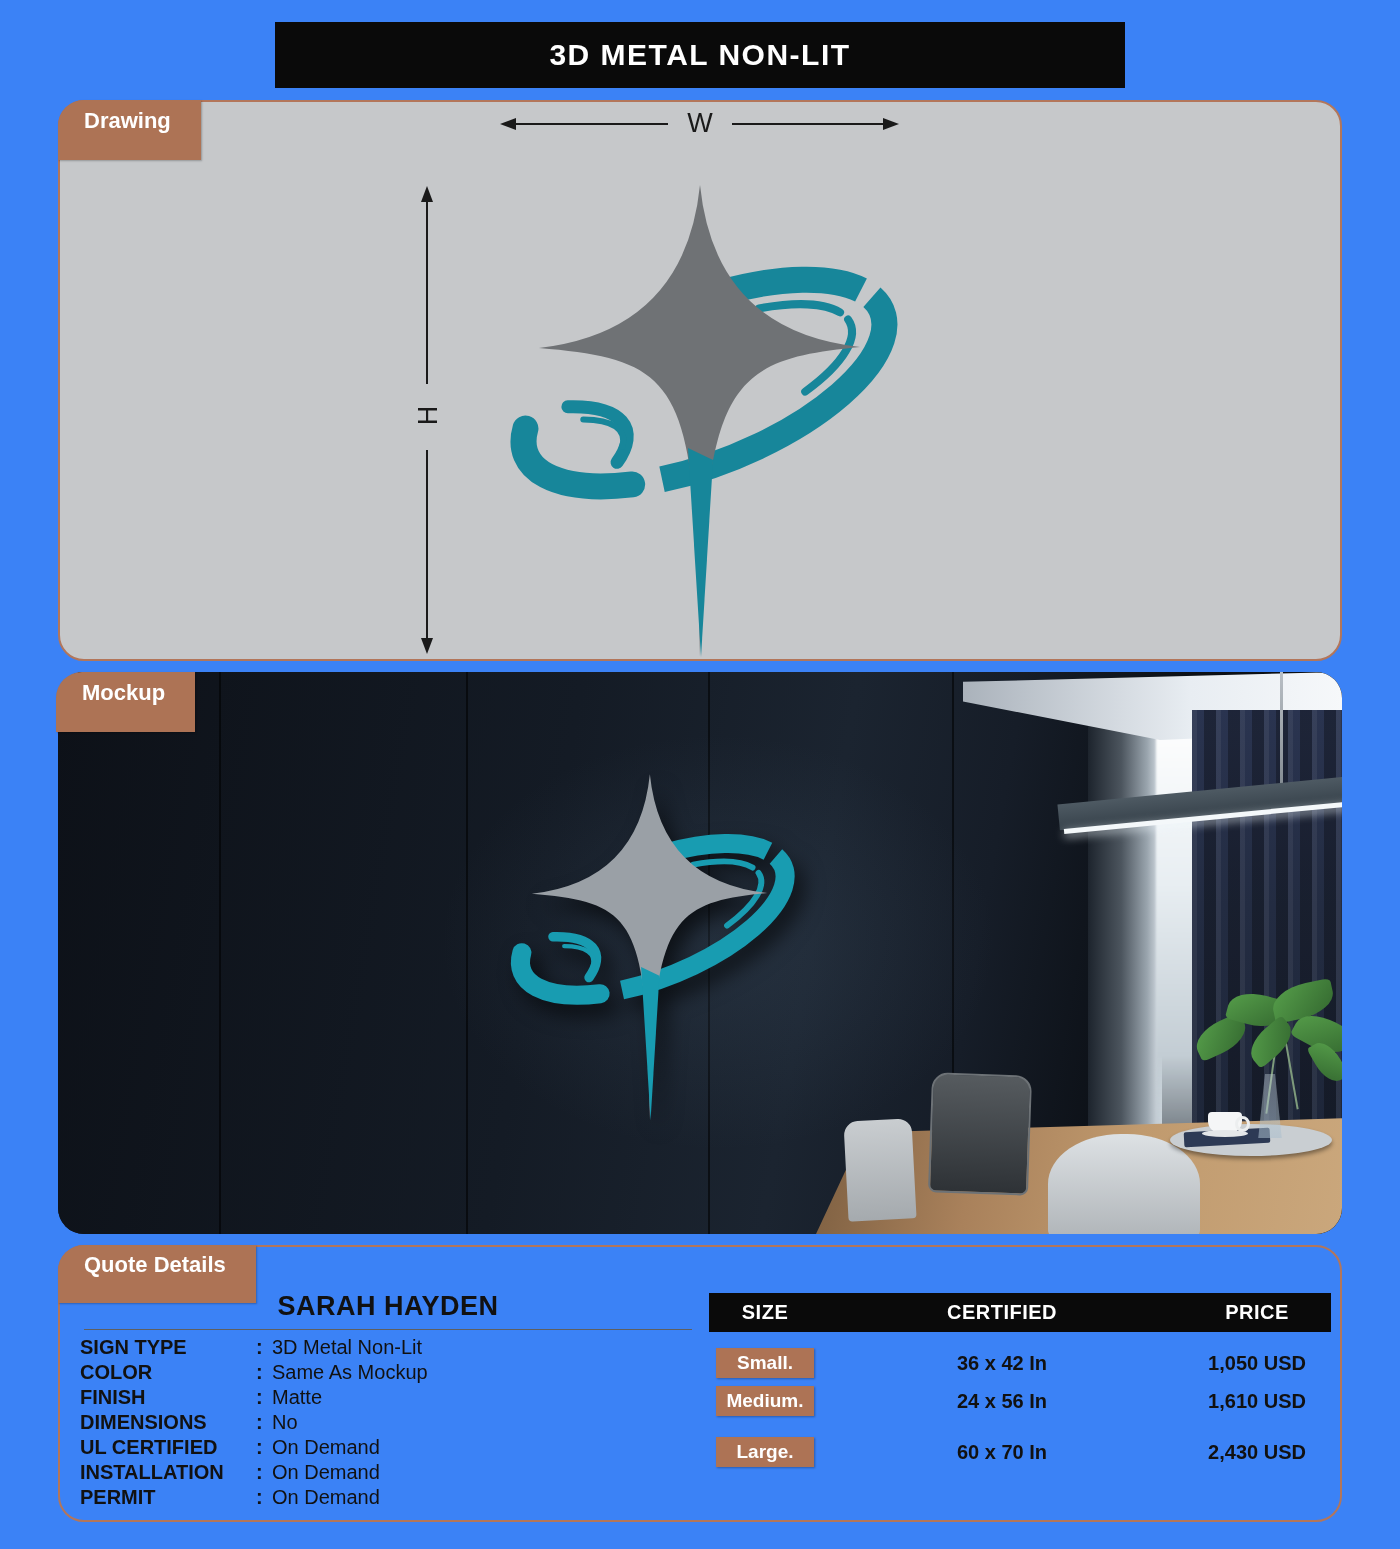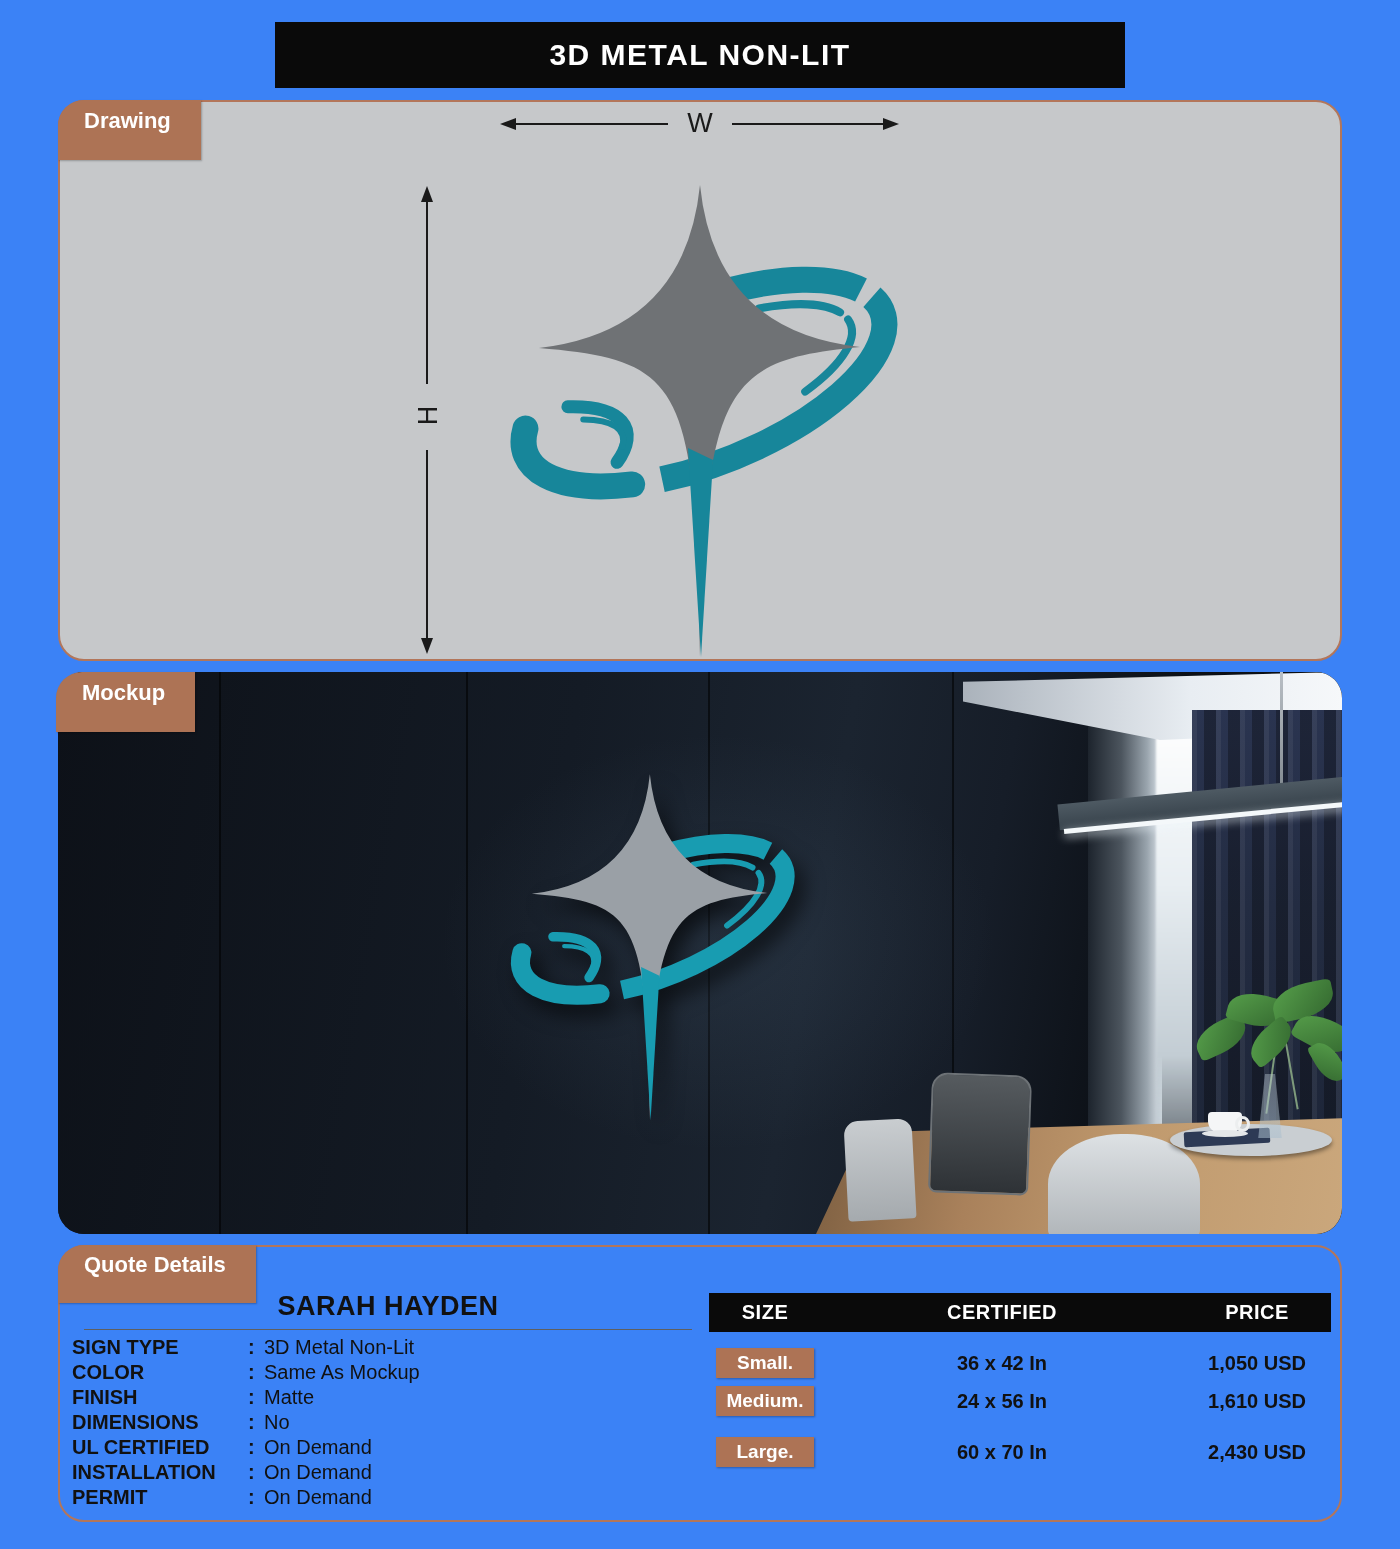--- a/index.html
+++ b/index.html
@@ -86,21 +86,21 @@
     --star:#9aa0a6;--swoosh:#189cb1;
     filter:drop-shadow(9px 11px 10px rgba(0,0,0,0.6));}
   .mockup-tag{top:0;}
 
   
   .panel.quote{top:1245px;height:277px;background:transparent;}
   .tag.quote-tag{height:40px;}
   .customer{position:absolute;left:20px;top:44px;width:616px;text-align:center;}
   .customer .name{font-size:27px;font-weight:bold;color:#111;letter-spacing:0.5px;}
   .customer .rule{border:none;border-top:1.5px solid #5f5f5f;margin:7px 4px 0 4px;}
-  .details{position:absolute;left:12px;top:88px;width:628px;}
+  .details{position:absolute;left:20px;top:88px;width:628px;}
   .drow{display:flex;line-height:25px;font-size:20px;color:#111;}
   .dlabel{width:176px;font-weight:bold;}
   .dcolon{width:16px;font-weight:bold;}
   .dvalue{flex:1;}
 
   .pricing{position:absolute;left:649px;top:46px;width:622px;}
   .prow{display:grid;grid-template-columns:112px 362px 148px;align-items:center;}
   .phead{height:39px;background:#0a0a0a;}
   .phead span{color:#fff;font-size:20px;font-weight:bold;text-align:center;letter-spacing:0.5px;}
   .prow-data{height:30px;}

